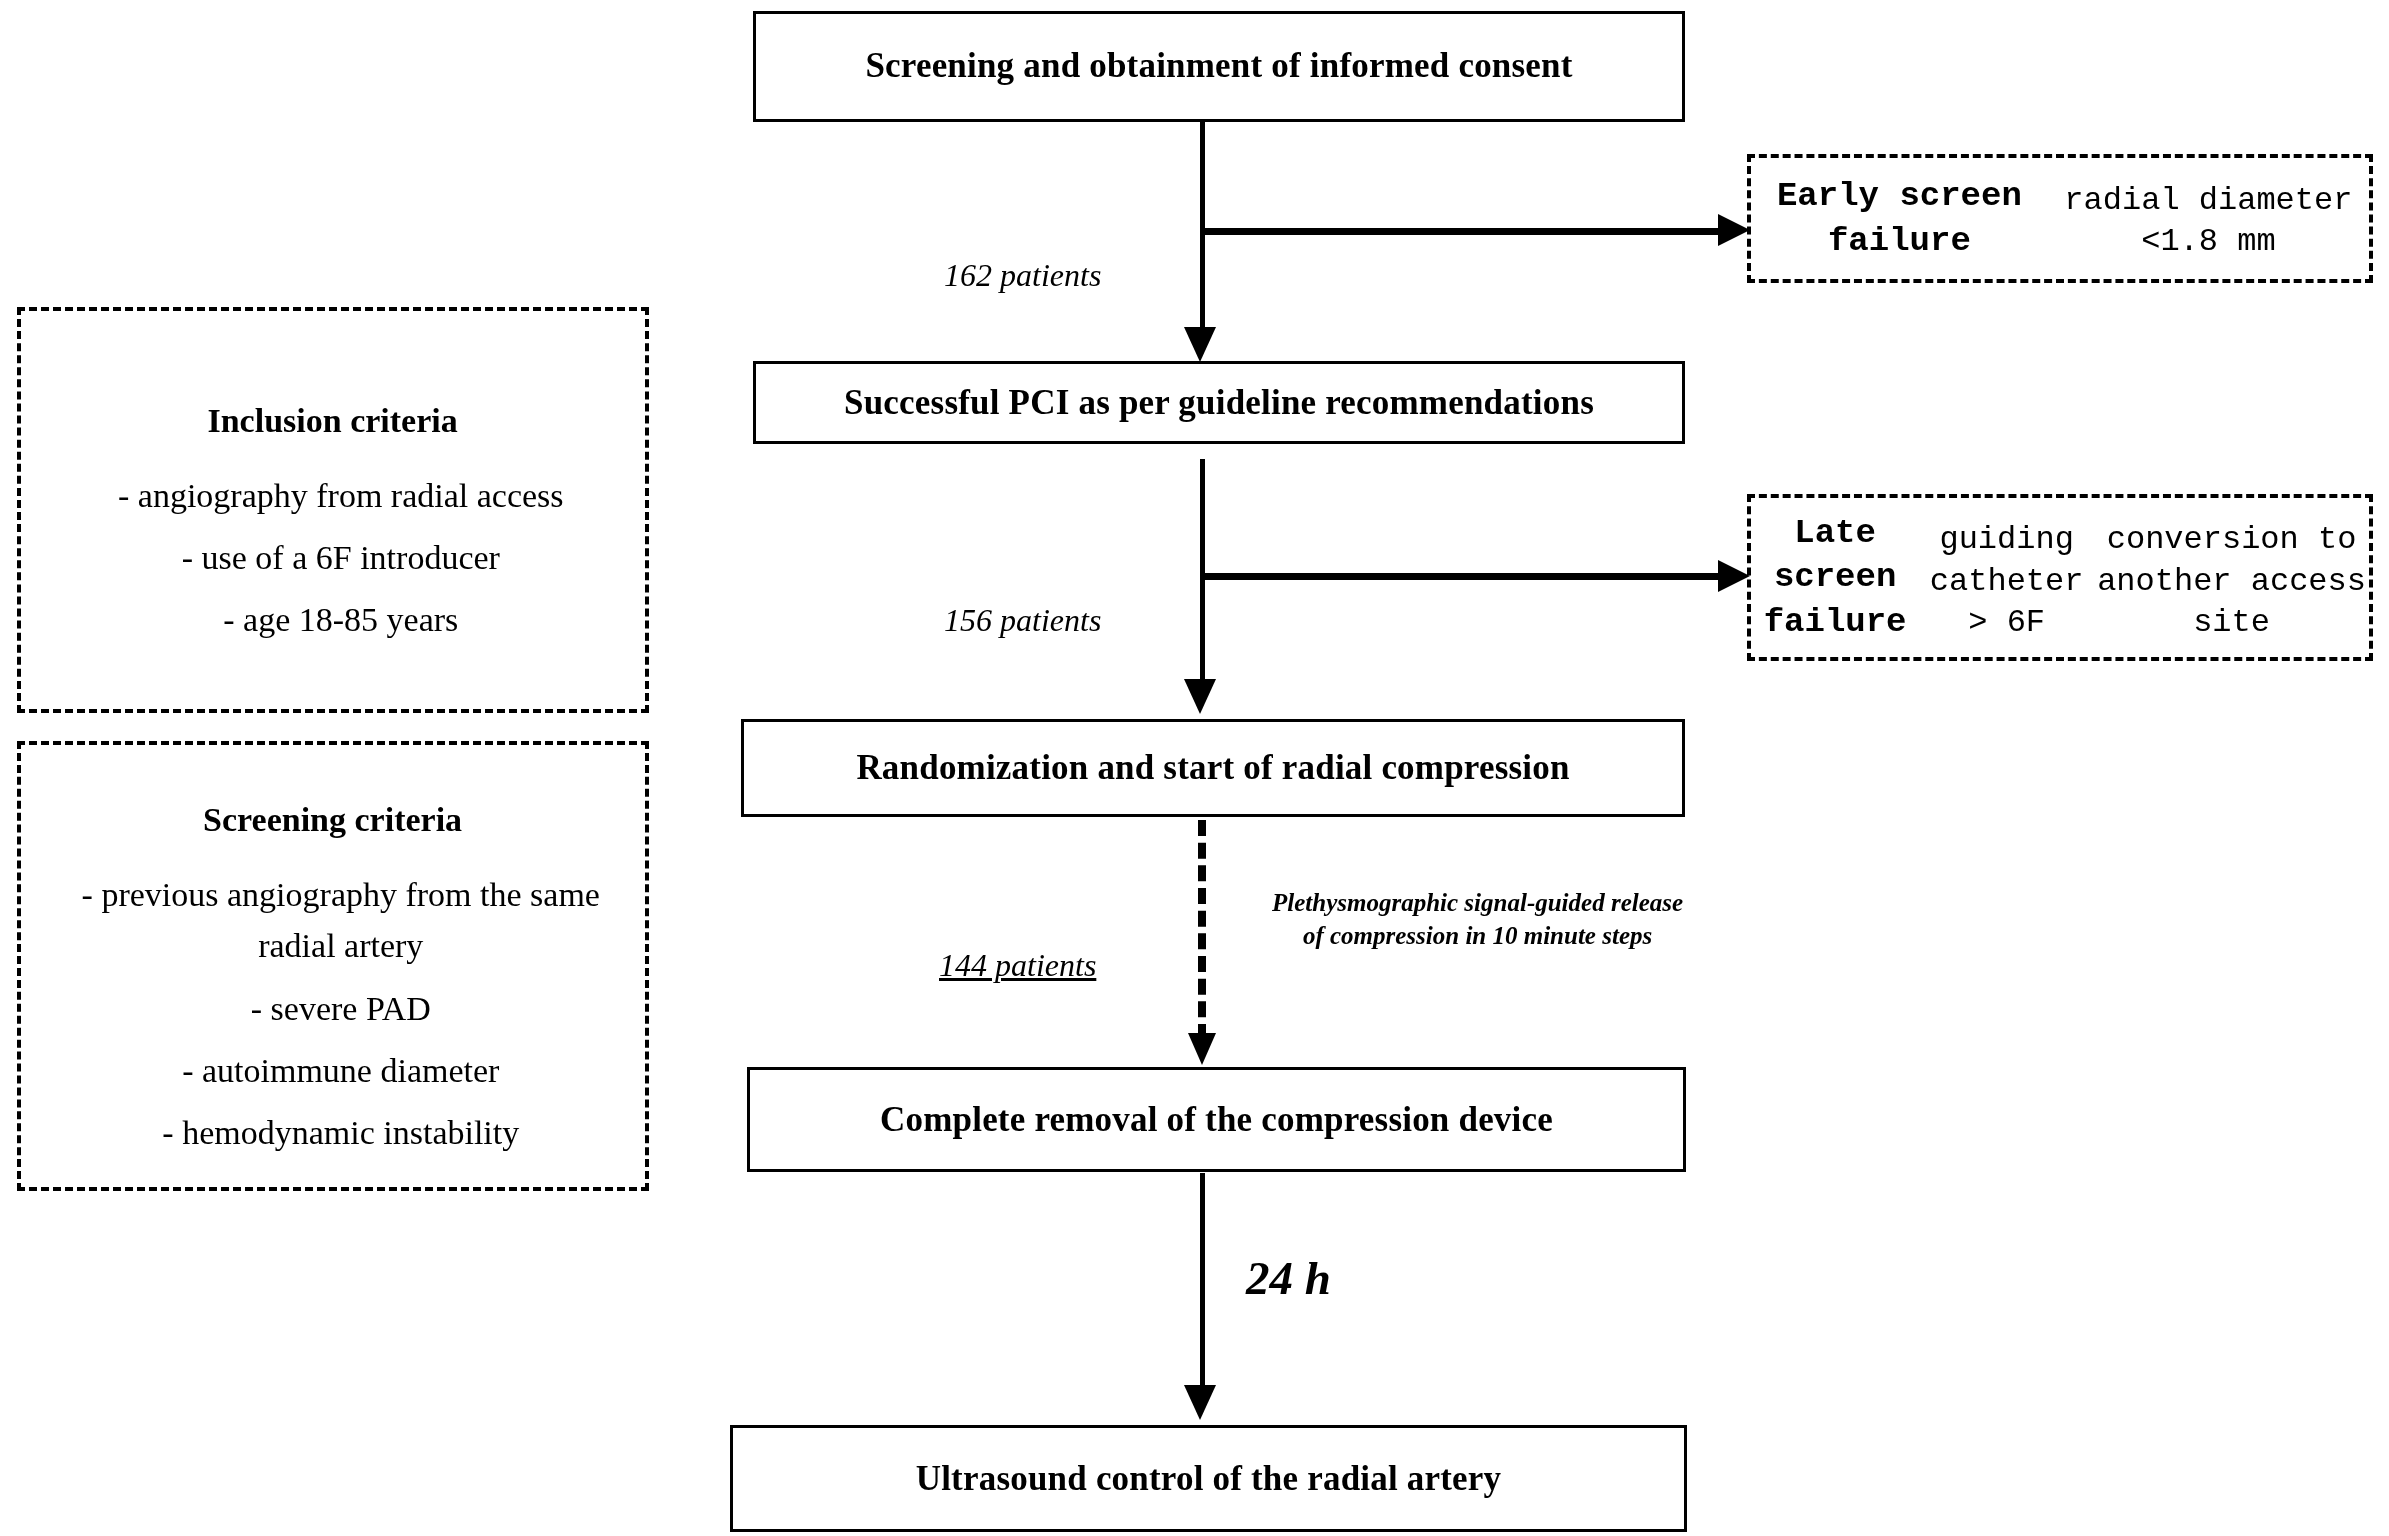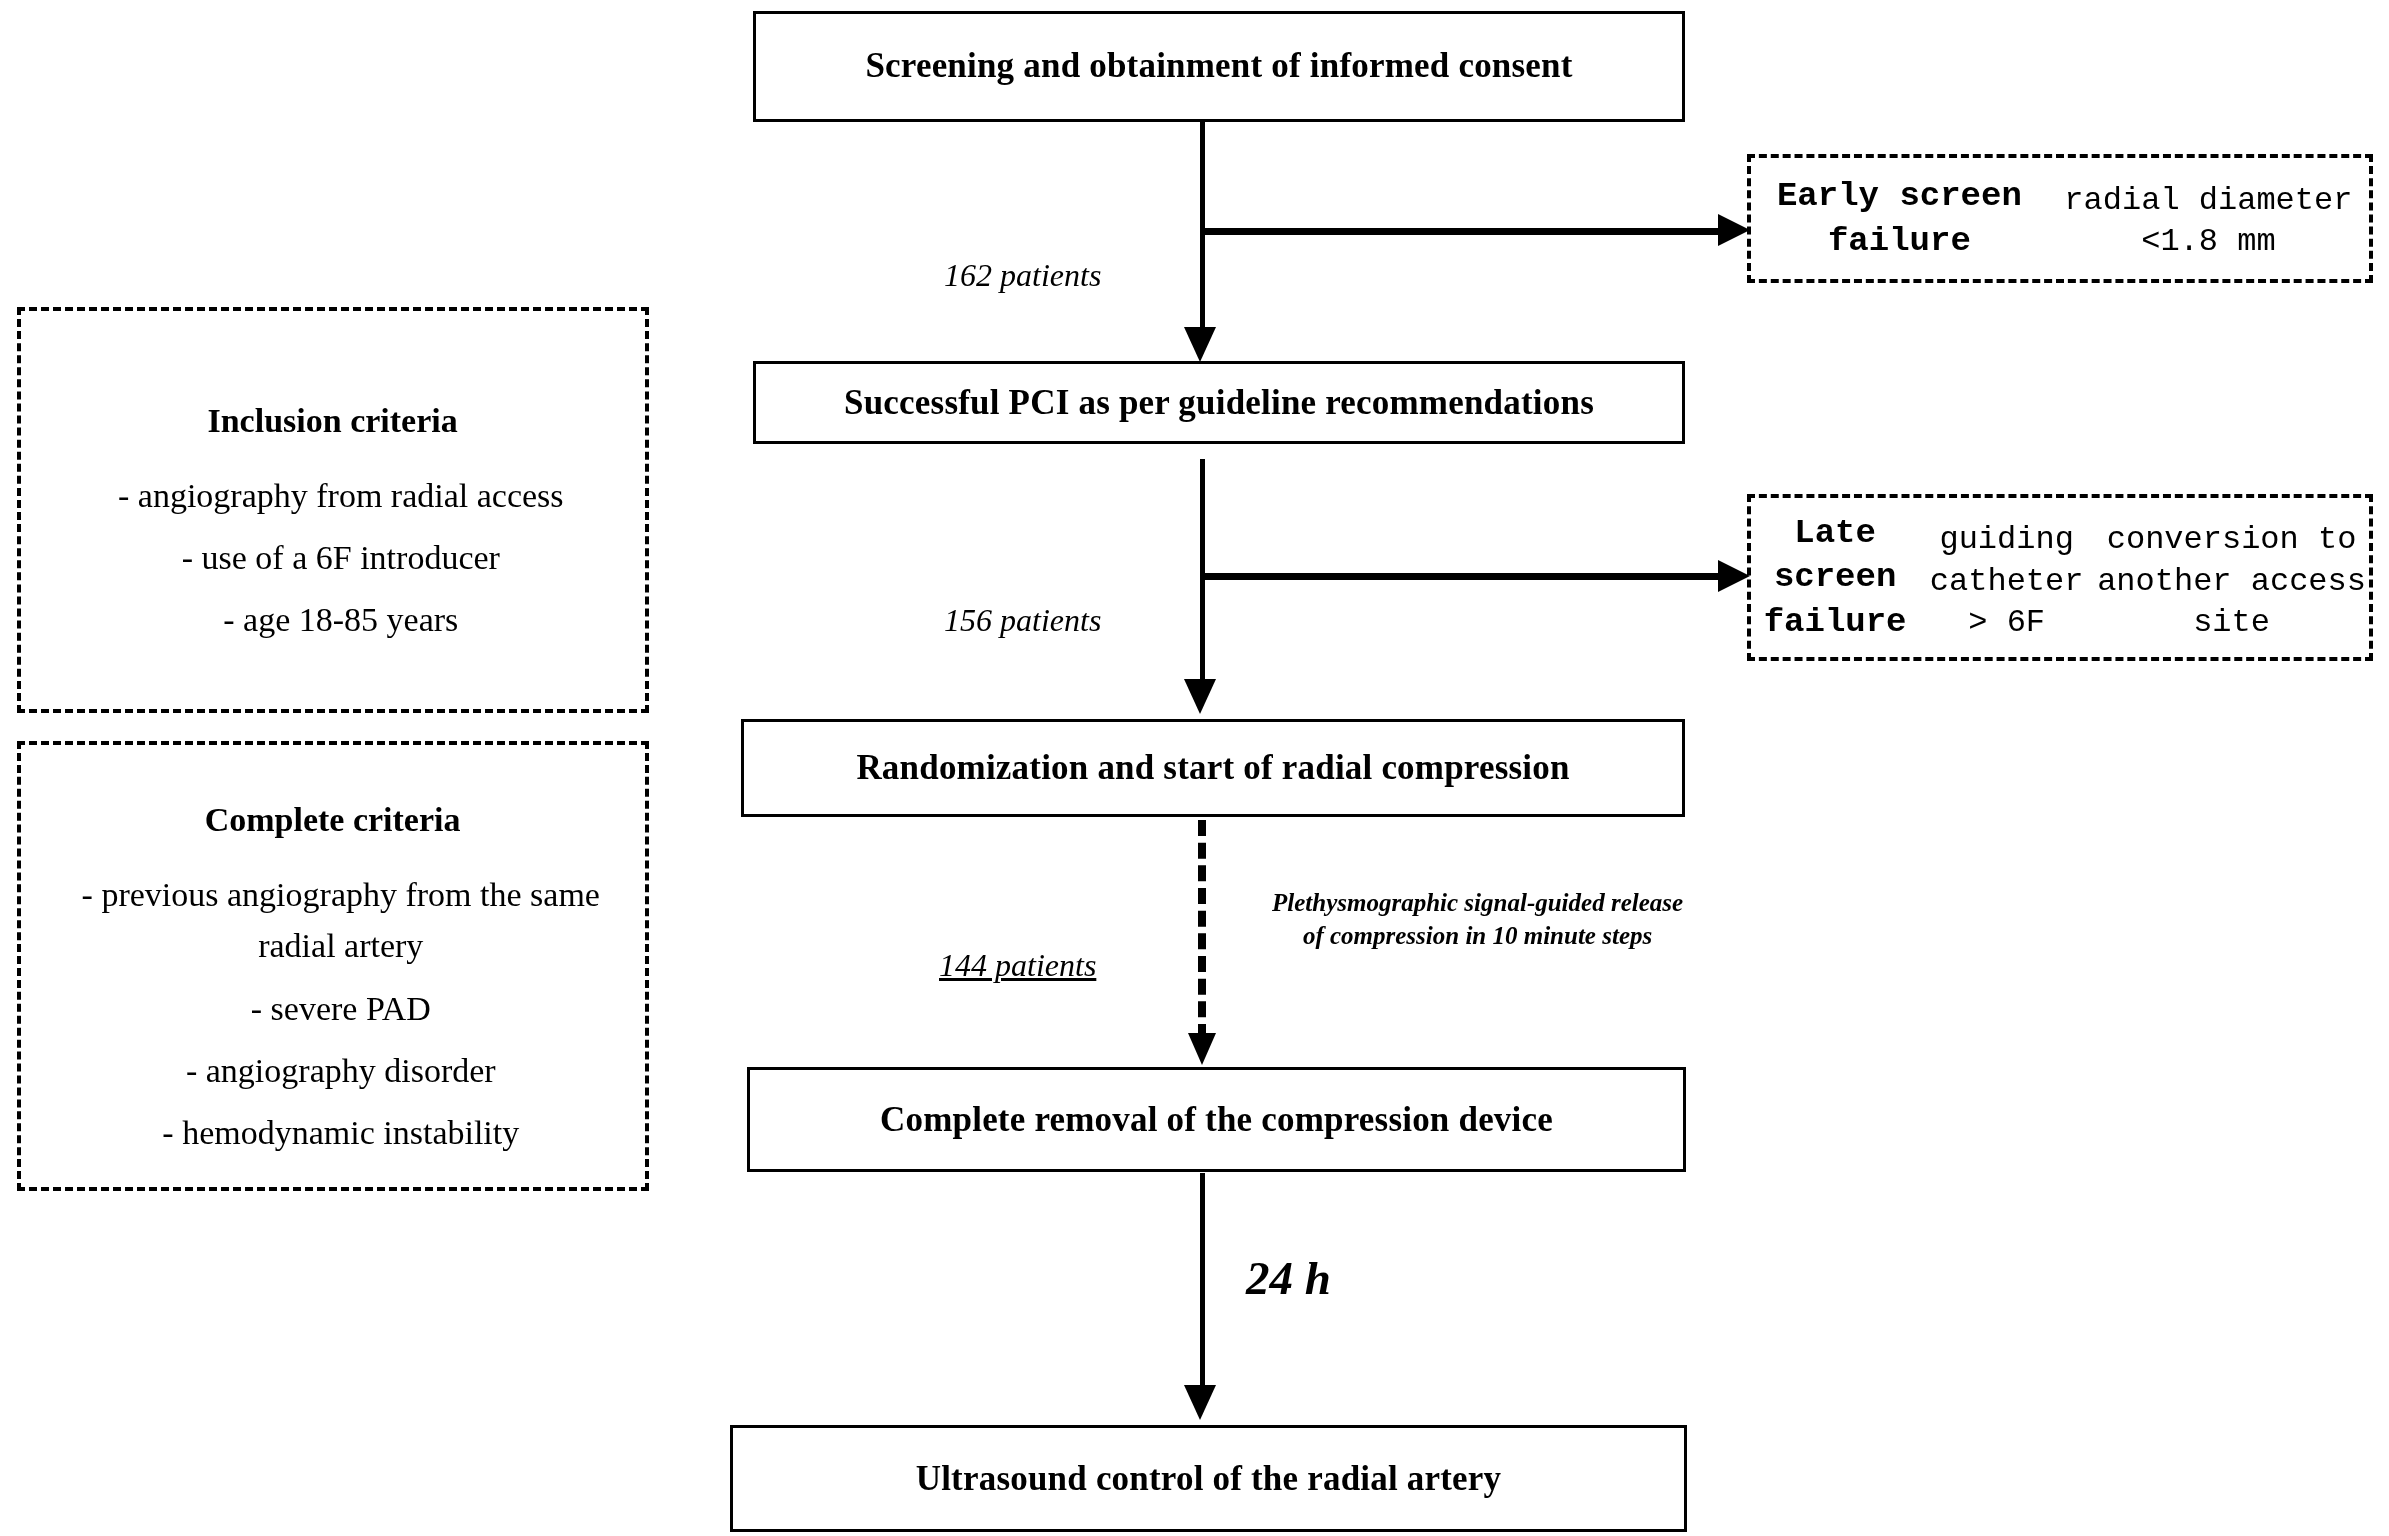--- a/index.html
+++ b/index.html
@@ -55,25 +55,25 @@
   <div class="box dashed crit" style="left:16.6px;top:307px;width:632px;height:406px;">
     <div class="crit-head">Inclusion criteria</div>
     <div class="crit-list">
       <div class="crit-item">- angiography from radial access</div>
       <div class="crit-item">- use of a 6F introducer</div>
       <div class="crit-item">- age 18-85 years</div>
     </div>
   </div>
 
   <div class="box dashed crit" style="left:16.6px;top:741px;width:632px;height:450px;">
-    <div class="crit-head">Complete criteria</div>
+    <div class="crit-head">Screening criteria</div>
     <div class="crit-list">
       <div class="crit-item">- previous angiography from the same radial artery</div>
       <div class="crit-item">- severe PAD</div>
-      <div class="crit-item">- angiography disorder</div>
+      <div class="crit-item">- autoimmune diameter</div>
       <div class="crit-item">- hemodynamic instability</div>
     </div>
   </div>
 
   <div class="box solid" style="left:753px;top:10.5px;width:932px;height:111px;">
     <span class="boxtitle">Screening and obtainment of informed consent</span>
   </div>
 
   <div class="box solid" style="left:753px;top:361px;width:932px;height:83px;">
     <span class="boxtitle">Successful PCI as per guideline recommendations</span>

